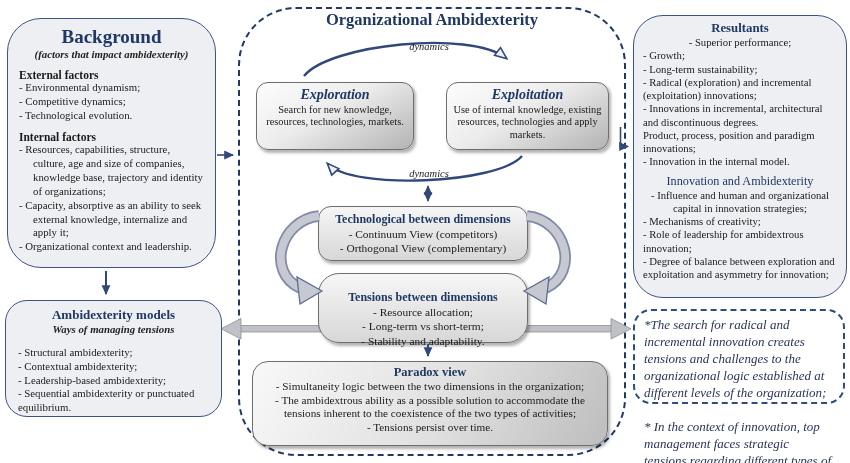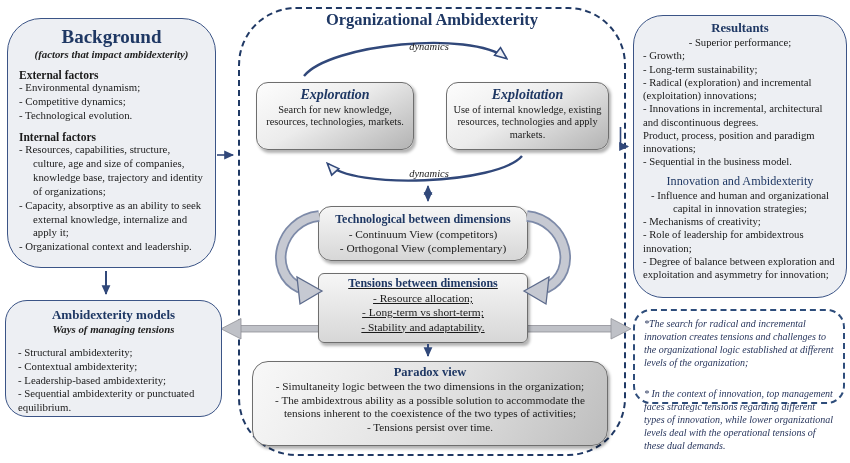--- a/index.html
+++ b/index.html
@@ -42,39 +42,39 @@
 
   #exploration,#exploitation{top:82px;height:68px;border-radius:12px;
      background:linear-gradient(150deg,#fdfdfd 0%,#ececec 45%,#b3b3b3 100%);padding-top:4px;}
   #exploration{left:256px;width:158px;}
   #exploitation{left:446px;width:163px;}
   .xp-title{font-size:14px;font-weight:bold;font-style:italic;color:#1f3864;text-align:center;}
   .xp-body{font-size:10.4px;line-height:1.2;text-align:center;padding:1px 5px 0 5px;}
 
   #relationships{left:318px;top:206px;width:210px;height:55px;border-radius:13px;
      background:linear-gradient(#f6f6f6,#d7d7d7);padding-top:5px;}
-  #tensions{left:318px;top:273px;width:210px;height:70px;border-radius:6px;
-     background:linear-gradient(#f6f6f6,#d7d7d7);padding-top:2px;text-decoration:underline;}
+  #tensions{left:318px;top:273px;width:210px;height:70px;border-radius:21px;
+     background:linear-gradient(#f6f6f6,#d7d7d7);padding-top:16px;}
   #relationships .gbox-title,#tensions .gbox-title{font-size:12px;}
   #relationships .gbox-line,#tensions .gbox-line{font-size:11.4px;line-height:1.25;}
 
   #paradox{left:252px;top:361px;width:356px;height:85px;border-radius:16px;
      background:linear-gradient(120deg,#f8f8f8 0%,#e0e0e0 55%,#bdbdbd 100%);padding-top:3px;}
   #paradox .gbox-title{font-size:12.5px;}
   #paradox .gbox-line{font-size:11.2px;line-height:1.22;padding:0 8px;}
 
   #resultants-panel{left:633px;top:15px;width:214px;height:283px;border-radius:30px;padding:5px 9px;}
   #resultants-panel .panel-title{font-size:12.8px;}
   .res-line{font-size:10.7px;line-height:1.24;}
   .res-center{text-align:center;}
   .res-head2{font-size:12.2px;font-weight:normal;color:#1f3864;text-align:center;margin-top:5px;}
 
   #notes-panel{left:633px;top:309px;width:212px;height:95px;border:2px dashed #2e4d7b;border-radius:18px;
      background:#fff;padding:6px 9px;z-index:2;}
-  .note-par{font-size:10px;font-style:italic;color:#27355c;line-height:1.3;font-family:Liberation Serif, serif;}
+  .note-par{font-size:13px;font-style:italic;color:#27355c;line-height:1.3;font-family:Liberation Serif, serif;}
   .note-par + .note-par{margin-top:18px;}
 </style>
 </head>
 <body>
 
 <div class="canvas">
 
   <svg class="layer under">
     <rect x="239" y="325.5" width="374" height="6.5" fill="#bfc1c7" stroke="#8f9097" stroke-width="0.8"></rect>
     <polygon points="221,328.8 241,318.5 241,339" fill="#bfc1c7" stroke="#8f9097" stroke-width="0.8"></polygon>
@@ -141,21 +141,21 @@
   </div>
 
   <div class="abs panel" id="resultants-panel">
     <div class="panel-title">Resultants</div>
     <div class="res-line res-center">- Superior performance;</div>
     <div class="res-line">- Growth;</div>
     <div class="res-line">- Long-term sustainability;</div>
     <div class="res-line">- Radical (exploration) and incremental (exploitation) innovations;</div>
     <div class="res-line">- Innovations in incremental, architectural and discontinuous degrees.</div>
     <div class="res-line">Product, process, position and paradigm innovations;</div>
-    <div class="res-line">- Sequential in the business model.</div>
+    <div class="res-line">- Innovation in the internal model.</div>
     <div class="res-head2">Innovation and Ambidexterity</div>
     <div class="res-line res-center">- Influence and human and organizational capital in innovation strategies;</div>
     <div class="res-line">- Mechanisms of creativity;</div>
     <div class="res-line">- Role of leadership for ambidextrous innovation;</div>
     <div class="res-line">- Degree of balance between exploration and exploitation and asymmetry for innovation;</div>
   </div>
 
   <div class="abs" id="notes-panel">
     <div class="note-par">*The search for radical and incremental innovation creates tensions and challenges to the organizational logic established at different levels of the organization;</div>
     <div class="note-par">* In the context of innovation, top management faces strategic tensions regarding different types of innovation, while lower organizational levels deal with the operational tensions of these dual demands.</div>

